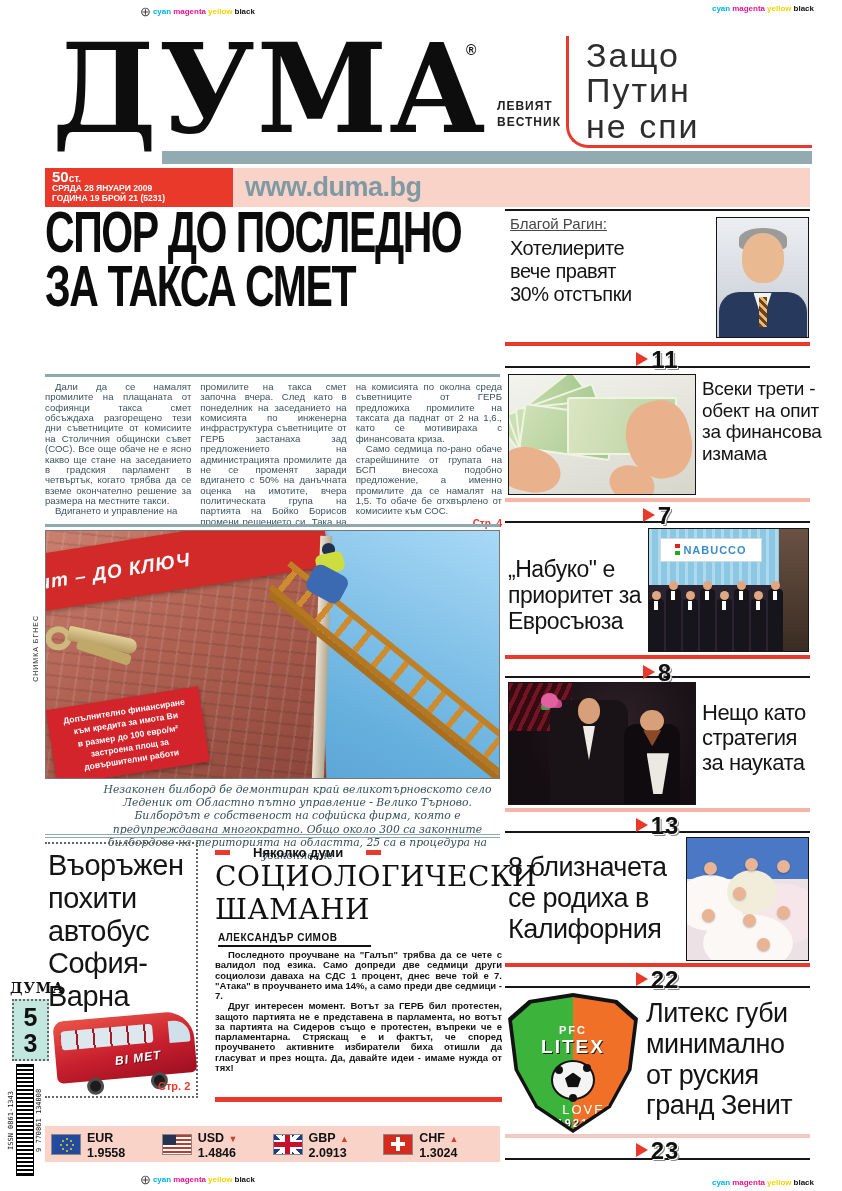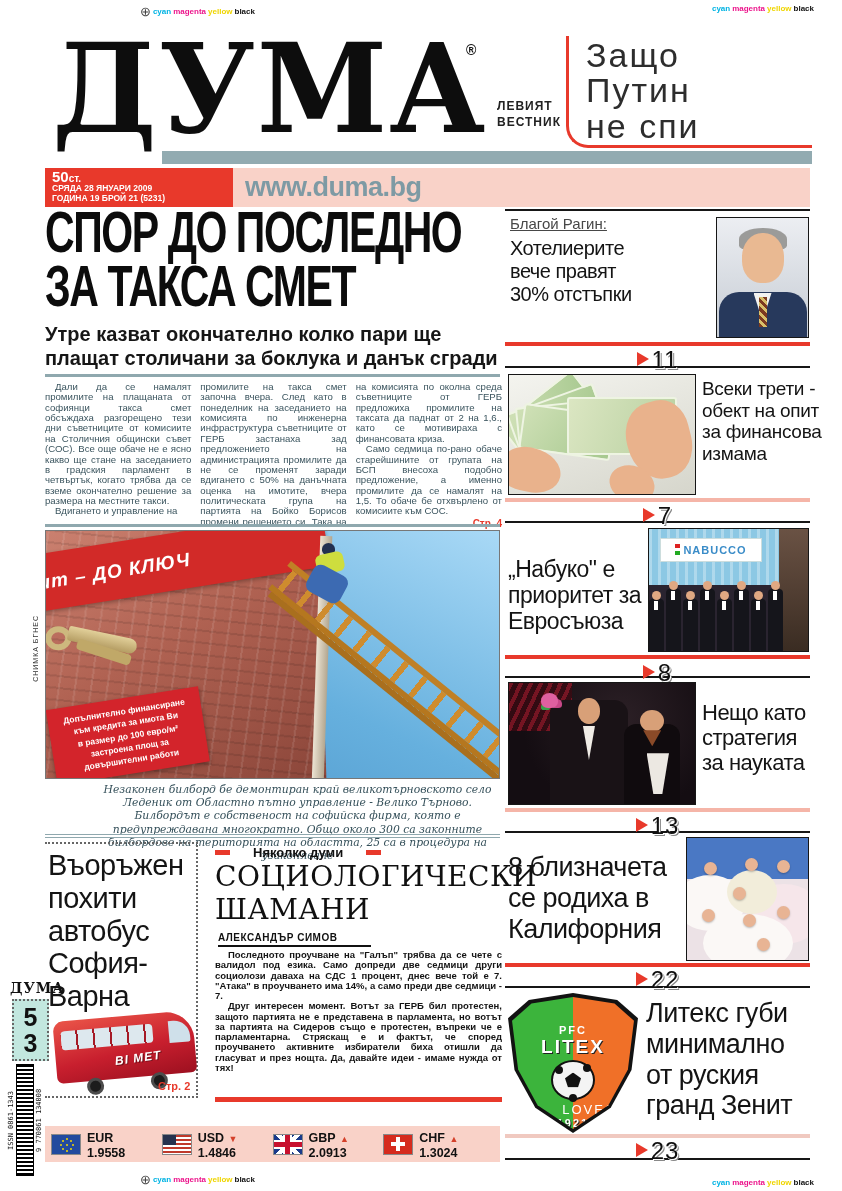--- a/index.html
+++ b/index.html
@@ -116,21 +116,21 @@
   .cur-value { font-size:12.5px; font-weight:bold; color:#111; }
 
   
   .sb-line { left:505px; width:305px; height:2px; background:#161616; }
   .sb-kicker { left:510px; top:215px; font-size:15px; color:#474747;text-decoration:underline; }
   .sb-title { font-size:26px; color:#141414; line-height:1.14; letter-spacing:-0.5px; }
   .sb-redbar { left:505px; width:305px; height:4px; background:#e8392b; }
   .sb-pinkbar { left:505px; width:305px; height:4px; background:#f5b5a8; }
   .sb-page { left:505px; width:305px; text-align:center; }
   .sb-page .tri { display:inline-block; width:0; height:0; border-top:7px solid transparent; border-bottom:7px solid transparent; border-left:12px solid #e8392b; vertical-align:2px; margin-right:3px; }
-  .sb-page .num { font-size:24px; font-weight:normal; color:#101010; letter-spacing:1px; text-shadow:1px 1px 0 #fff, 2px 2px 0 #888; }
+  .sb-page .num { font-size:24px; font-weight:bold; color:#101010; letter-spacing:1px; text-shadow:1px 1px 0 #fff, 2px 2px 0 #888; }
 
   .ph { border:1px solid #161616; overflow:hidden; }
 
   
   .portrait { left:716px; top:217px; width:93px; height:121px; background:linear-gradient(180deg,#eceef2 0%,#c6ccd4 100%); }
   .p-hair { position:absolute; left:50%; top:8%; transform:translateX(-50%); width:48px; height:22px; background:#9b9b99; border-radius:50% 50% 20% 20%; }
   .p-face { position:absolute; left:50%; top:13%; transform:translateX(-50%); width:42px; height:50px; background:#e9b992; border-radius:48% 48% 44% 44%; }
   .p-suit { position:absolute; bottom:0; left:50%; transform:translateX(-50%); width:88px; height:45px; background:#27395c; border-radius:20px 20px 0 0; }
   .p-shirt { position:absolute; bottom:16px; left:50%; transform:translateX(-50%); width:18px; height:28px; background:#f2f2f0; clip-path:polygon(0 0,100% 0,50% 100%); }
   .p-tie { position:absolute; bottom:10px; left:50%; transform:translateX(-50%); width:8px; height:30px; background:repeating-linear-gradient(45deg,#7c3a20 0 3px,#d8c06a 3px 6px); }
@@ -239,22 +239,20 @@
     <div class="issue-price"><span>50</span><small>ст.</small></div>
     <div class="issue-line">СРЯДА 28 ЯНУАРИ 2009</div>
     <div class="issue-line">ГОДИНА 19 БРОЙ 21 (5231)</div>
   </div>
   <div class="abs web-strip">
     <span class="web-url">www.duma.bg</span>
   </div>
 
   <div class="abs lead-headline pre">СПОР ДО ПОСЛЕДНО
 ЗА ТАКСА СМЕТ</div>
-  <div class="abs lead-subhead pre">Утре казват окончателно колко пари ще
-плащат столичани за боклука и данък сгради</div>
   <div class="abs rule-teal" style="left:45px; top:374px; width:455px;"></div>
 
   <div class="abs lead-cols">
     <div class="lead-col">
       <p class="ind">Дали да се намалят промилите на плащаната от софиянци такса смет обсъждаха разгорещено тези дни съветниците от комисиите на Столичния общински съвет (СОС). Все още обаче не е ясно какво ще стане на заседанието в градския парламент в четвъртък, когато трябва да се вземе окончателно решение за размера на местните такси.</p>
       <p class="ind">Вдигането и управление на</p>
     </div>
     <div class="lead-col">
       <p>промилите на такса смет започна вчера. След като в понеделник на заседанието на комисията по инженерна инфраструктура съветниците от ГЕРБ застанаха зад предложението на администрацията промилите да не се променят заради вдигането с 50% на данъчната оценка на имотите, вчера политическата група на партията на Бойко Борисов промени решението си. Така на заседанието</p>
     </div>

